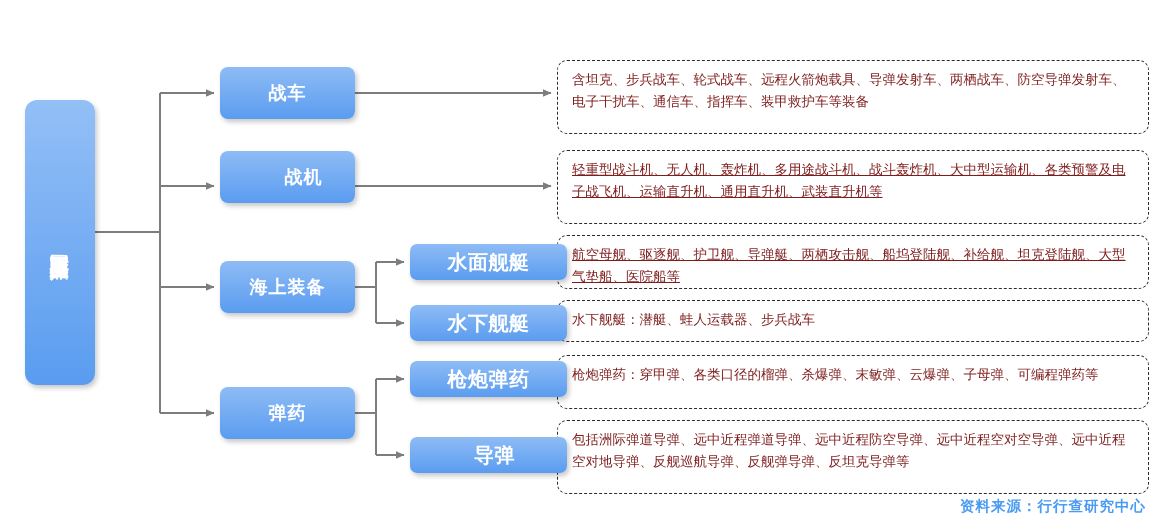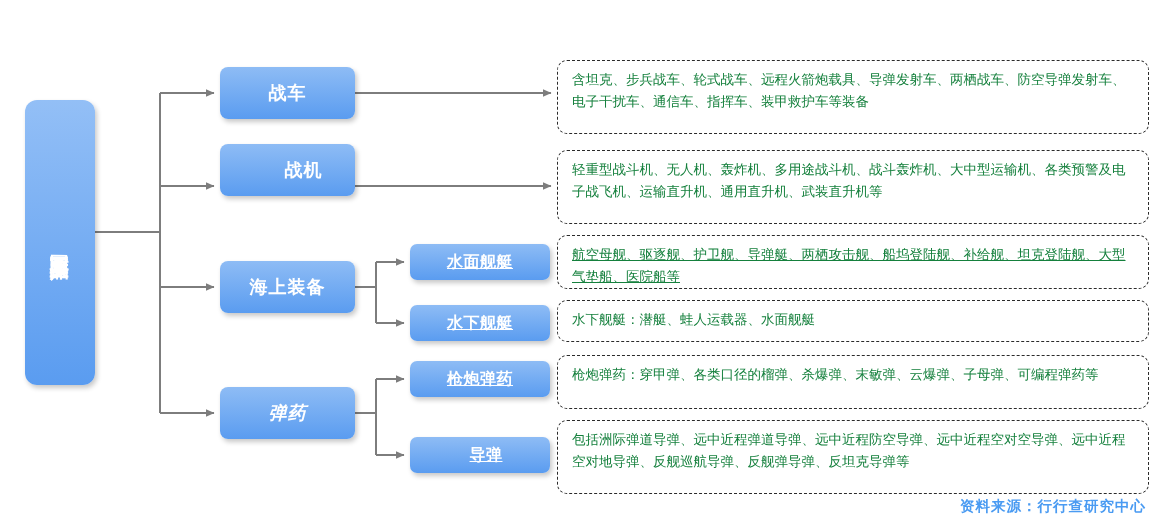--- a/index.html
+++ b/index.html
@@ -43,53 +43,52 @@
     line-height: 1.28;
     padding: 6px 0;
     background: linear-gradient(180deg, #93bff6 0%, #5a9cf0 100%);
   }
   .node.lvl2 {
     left: 220px; width: 135px; height: 52px;
     font-size: 18px;
     letter-spacing: 1px;
   }
   .node.lvl3 {
-    left: 410px; width: 140px; height: 36px;
-    font-size: 16px;
+    left: 410px; width: 157px; height: 36px;
+    font-size: 20px;
     border-radius: 7px;
     letter-spacing: 0.5px;
-    text-decoration: underline;
   }
 
   
   #n-zhanche  { top: 67px; }
-  #n-zhanji   { top: 144px; padding-left: 32px; }
+  #n-zhanji   { top: 151px; padding-left: 32px; }
   #n-haishang { top: 261px; }
-  #n-danyao   { top: 387px; font-style: italic; }
+  #n-danyao   { top: 387px; }
 
   #n-shuimian { top: 244px; }
   #n-shuixia  { top: 305px; }
   #n-qiangpao { top: 361px; }
   #n-daodan   { top: 437px; padding-left: 12px; }
 
   
   .textbox {
     position: absolute;
     left: 557px;
     border: 1px dashed #2b2b2b;
     border-radius: 10px;
     background: #ffffff;
-    color: #15803d;
+    color: #7f1d1d;
     font-size: 13.5px;
     line-height: 1.62;
     padding: 8px 12px 8px 14px;
     z-index: 2;
   }
   #t-zhanche  { top: 60px;  width: 592px; height: 74px; }
-  #t-zhanji   { top: 150px; width: 592px; height: 74px; }
+  #t-zhanji   { top: 150px; width: 592px; height: 74px; text-decoration: underline; }
   #t-shuimian { top: 235px; width: 592px; height: 54px; text-decoration: underline; }
   #t-shuixia  { top: 300px; width: 592px; height: 42px; }
   #t-qiangpao { top: 355px; width: 592px; height: 54px; }
   #t-daodan   { top: 420px; width: 592px; height: 74px; }
 
   
   #wires { position: absolute; left: 0; top: 0; width: 1160px; height: 522px; z-index: 1; }
 
   
   .source {
@@ -155,21 +154,21 @@
   <div class="node lvl3" id="n-qiangpao">枪炮弹药</div>
 
   <div class="node lvl3" id="n-daodan">导弹</div>
 
   <div class="textbox" id="t-zhanche">含坦克、步兵战车、轮式战车、远程火箭炮载具、导弹发射车、两栖战车、防空导弹发射车、电子干扰车、通信车、指挥车、装甲救护车等装备</div>
 
   <div class="textbox" id="t-zhanji">轻重型战斗机、无人机、轰炸机、多用途战斗机、战斗轰炸机、大中型运输机、各类预警及电子战飞机、运输直升机、通用直升机、武装直升机等</div>
 
   <div class="textbox" id="t-shuimian">航空母舰、驱逐舰、护卫舰、导弹艇、两栖攻击舰、船坞登陆舰、补给舰、坦克登陆舰、大型气垫船、医院船等</div>
 
-  <div class="textbox" id="t-shuixia">水下舰艇：潜艇、蛙人运载器、水面舰艇</div>
+  <div class="textbox" id="t-shuixia">水下舰艇：潜艇、蛙人运载器、步兵战车</div>
 
   <div class="textbox" id="t-qiangpao">枪炮弹药：穿甲弹、各类口径的榴弹、杀爆弹、末敏弹、云爆弹、子母弹、可编程弹药等</div>
 
   <div class="textbox" id="t-daodan">包括洲际弹道导弹、远中近程弹道导弹、远中近程防空导弹、远中近程空对空导弹、远中近程空对地导弹、反舰巡航导弹、反舰弹导弹、反坦克导弹等</div>
 
   <div class="source">资料来源：行行查研究中心</div>
 
 </div>
 
 </body></html>

